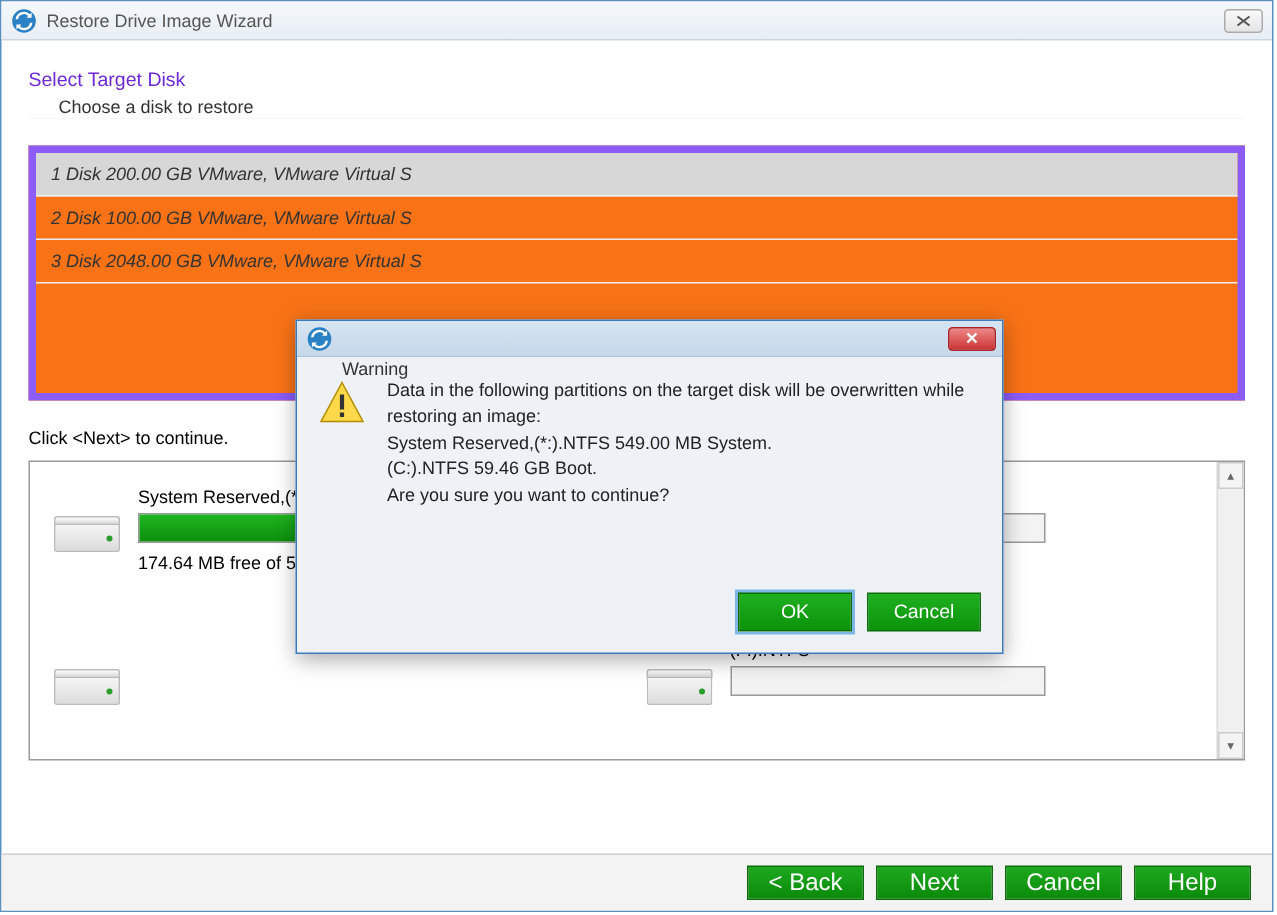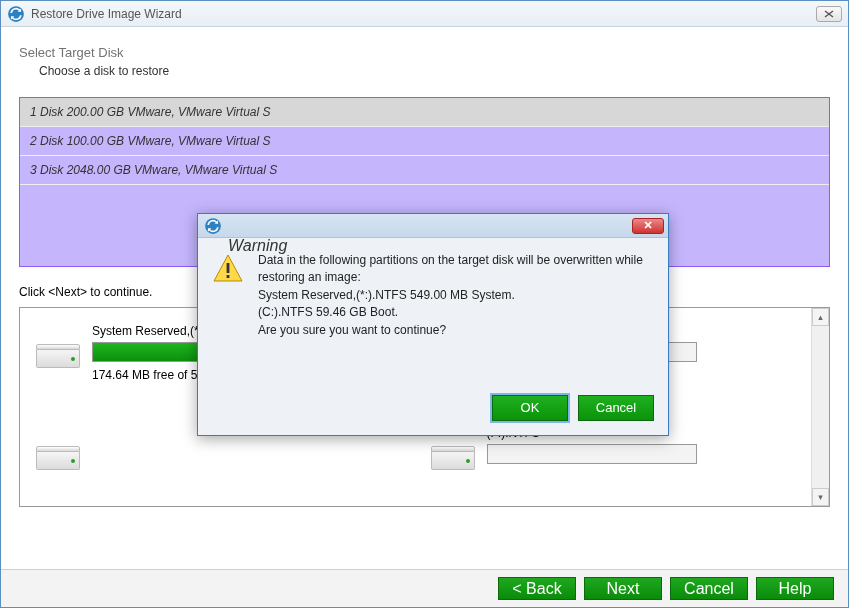--- a/index.html
+++ b/index.html
@@ -46,37 +46,37 @@
       justify-content: center;
       font-size: 10px;
       color: #555;
       cursor: pointer;
     }
     .content {
       padding: 18px 18px 10px 18px;
     }
     .header-title {
       font-size: 13px;
-      color: #737373;
+      color: #6d28d9;
       margin-bottom: 4px;
     }
     .header-sub {
       font-size: 12px;
       color: #333;
       margin-left: 20px;
     }
     .hr {
       height: 1px;
       background: #dadada;
       border-bottom: 1px solid #fff;
       margin-bottom: 18px;
     }
     .disk-list {
-      border: 1px solid #8b5cf6;
-      background: #c4b5fd;
+      border: 5px solid #8b5cf6;
+      background: #f97316;
       height: 170px;
     }
     .disk-row {
       padding: 7px 10px;
       font-size: 12px;
       border-bottom: 1px solid #eee;
       cursor: pointer;
     }
     .disk-row.selected {
       background: #d7d7d7;
@@ -210,24 +210,23 @@
     }
     .dialog-titlebar {
       height: 24px;
       background: linear-gradient(#d7e4f2,#c6d8ea);
       display: flex;
       align-items: center;
       padding: 0 4px 0 6px;
       border-bottom: 1px solid #a9c4de;
     }
     .dialog-title {
-      font-style: italic;
       color: #333;
       flex: 1;
-      font-size: 16px;
+      font-size: 12px;
       margin-top: 40px;
     }
     .dialog-close {
       width: 32px; height: 16px;
       background: linear-gradient(#e88,#c33);
       border: 1px solid #a22;
       border-radius: 3px;
       display: flex;
       align-items: center;
       justify-content: center;

